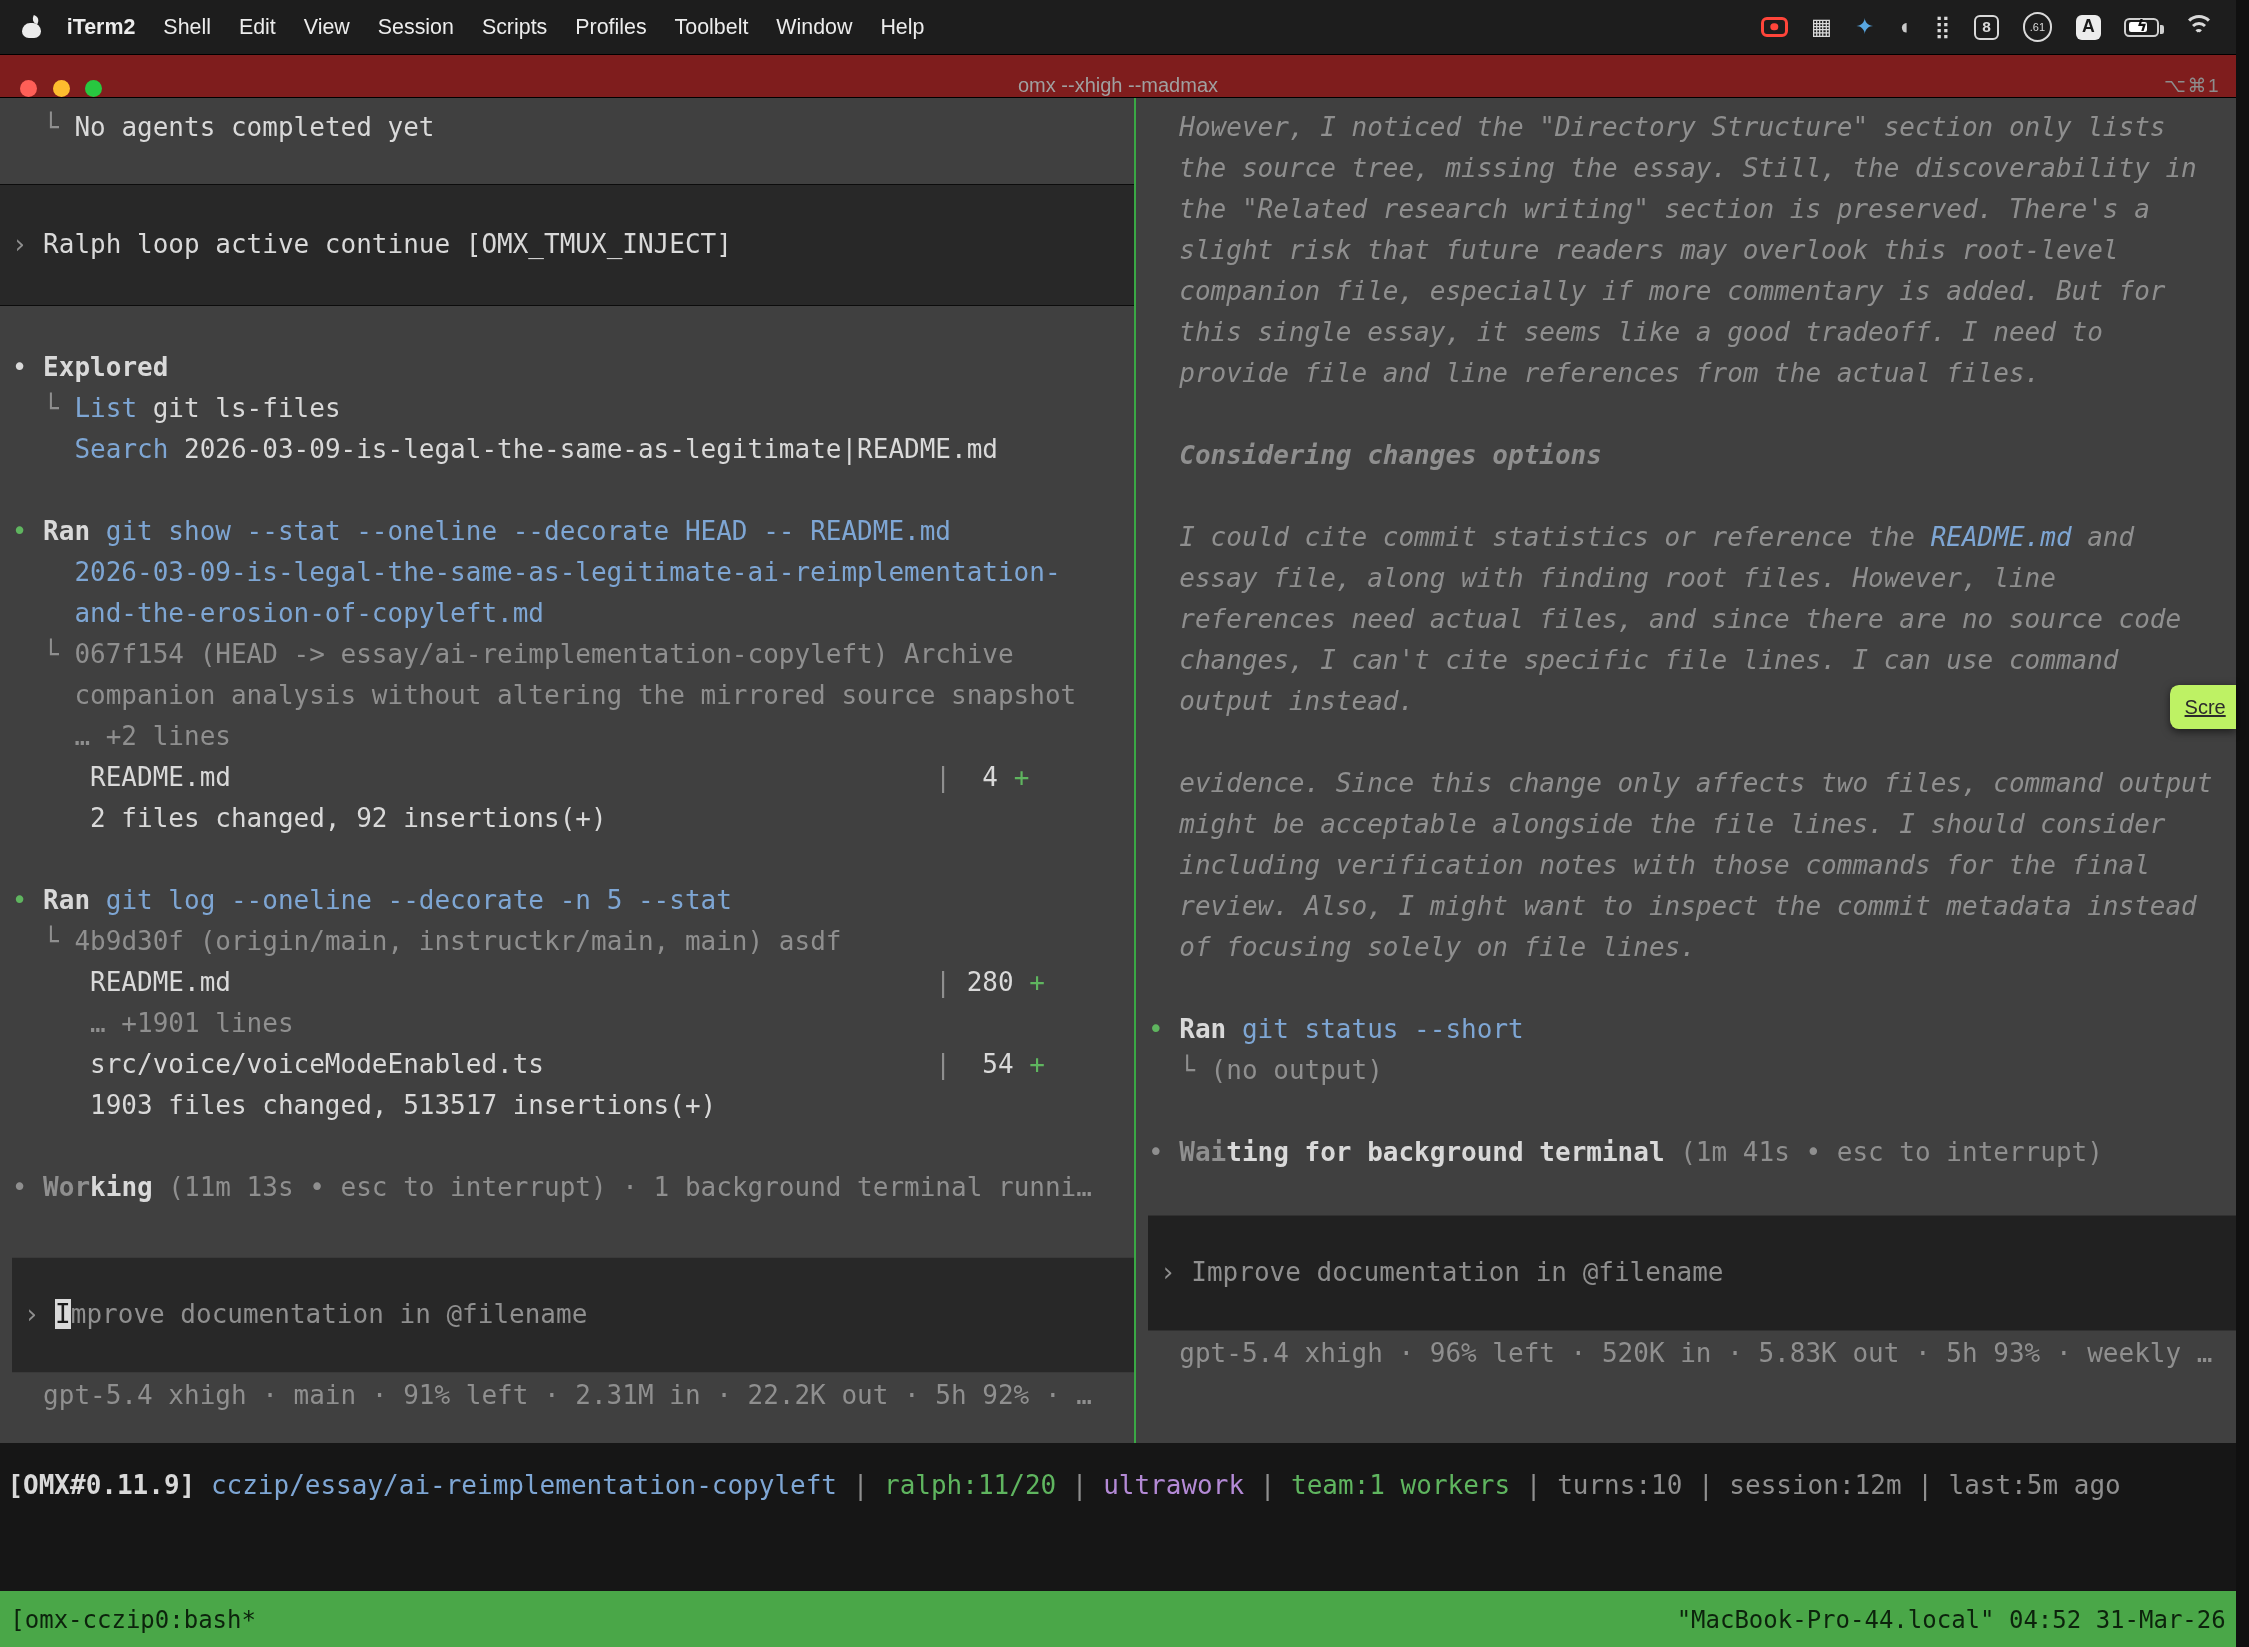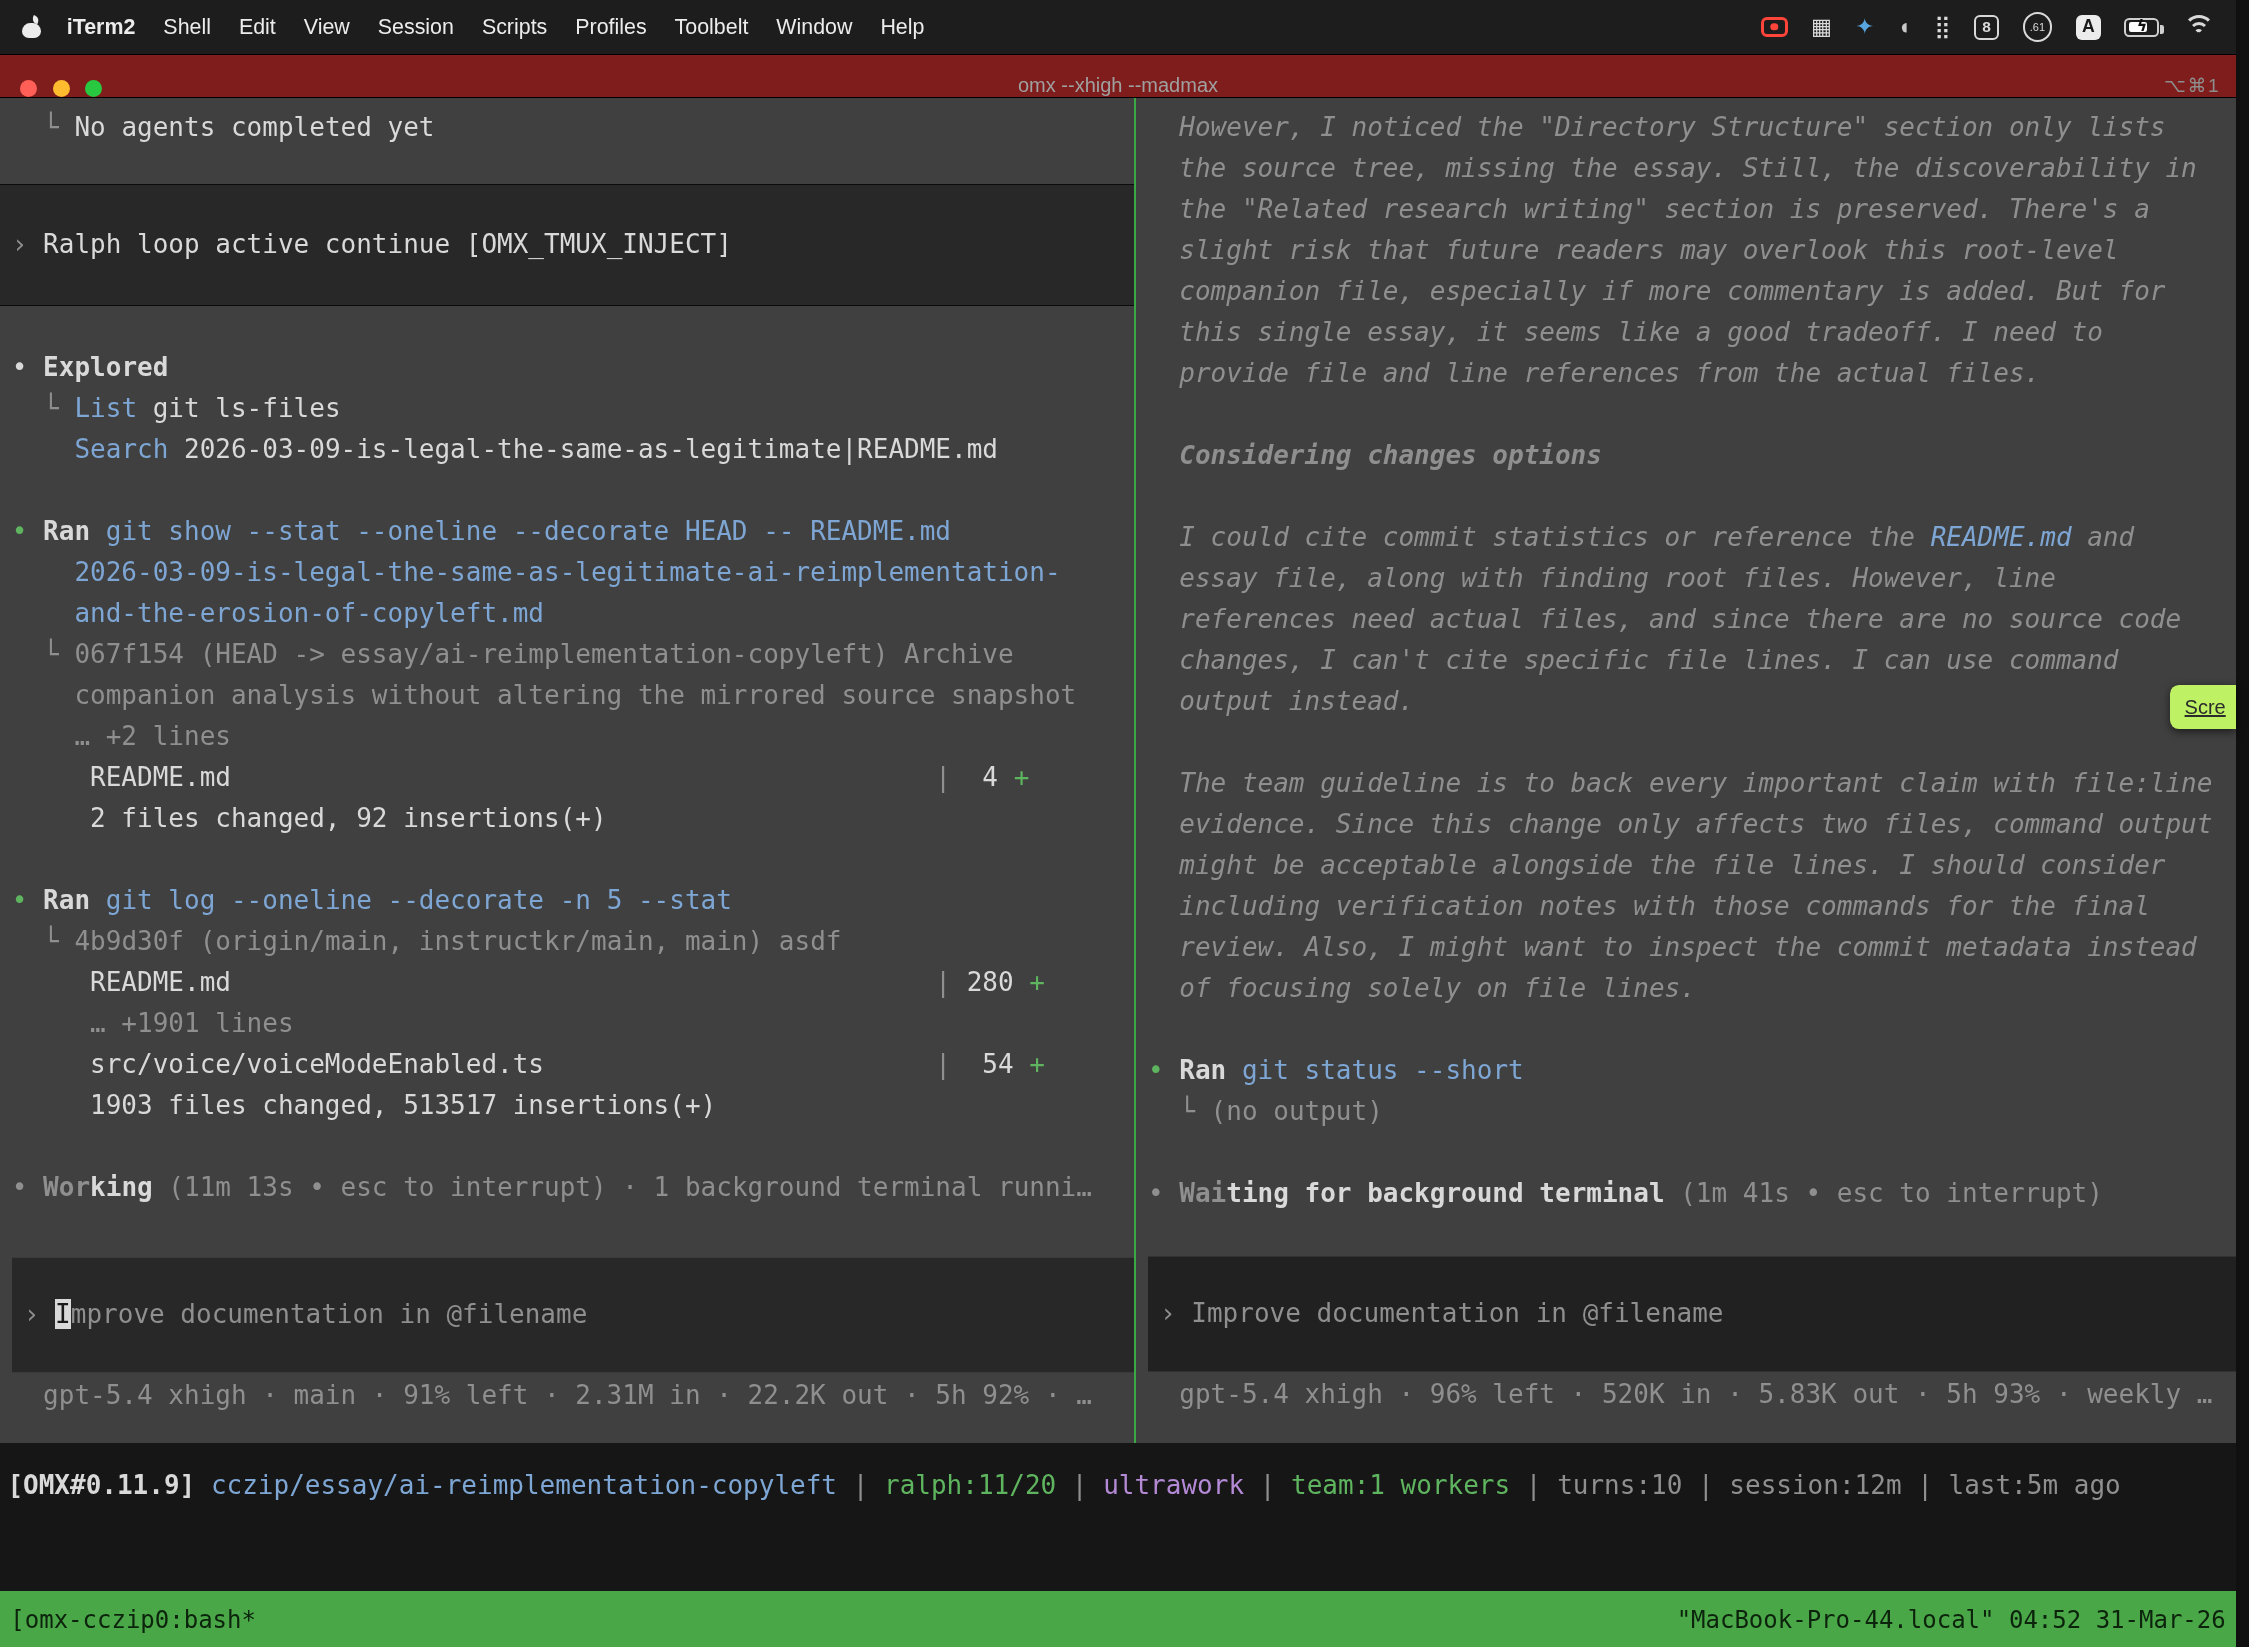--- a/index.html
+++ b/index.html
@@ -185,21 +185,20 @@
         <div class="tl"><span class="seg s-dim s-i">  provide file and line references from the actual files.</span></div>
         <div class="tl blank"></div>
         <div class="tl"><span class="seg s-dim s-b s-i">  Considering changes options</span></div>
         <div class="tl blank"></div>
         <div class="tl"><span class="seg s-dim s-i">  I could cite commit statistics or reference the </span><span class="seg s-blue s-i">README.md</span><span class="seg s-dim s-i"> and</span></div>
         <div class="tl"><span class="seg s-dim s-i">  essay file, along with finding root files. However, line</span></div>
         <div class="tl"><span class="seg s-dim s-i">  references need actual files, and since there are no source code</span></div>
         <div class="tl"><span class="seg s-dim s-i">  changes, I can't cite specific file lines. I can use command</span></div>
         <div class="tl"><span class="seg s-dim s-i">  output instead.</span></div>
         <div class="tl blank"></div>
-        <div class="tl"><span class="seg s-dim s-i">  The team guideline is to back every important claim with file:line</span></div>
         <div class="tl"><span class="seg s-dim s-i">  evidence. Since this change only affects two files, command output</span></div>
         <div class="tl"><span class="seg s-dim s-i">  might be acceptable alongside the file lines. I should consider</span></div>
         <div class="tl"><span class="seg s-dim s-i">  including verification notes with those commands for the final</span></div>
         <div class="tl"><span class="seg s-dim s-i">  review. Also, I might want to inspect the commit metadata instead</span></div>
         <div class="tl"><span class="seg s-dim s-i">  of focusing solely on file lines.</span></div>
         <div class="tl blank"></div>
         <div class="tl"><span class="seg s-green">• </span><span class="seg s-fg s-b">Ran </span><span class="seg s-blue">git status --short</span></div>
         <div class="tl"><span class="seg s-dim">  └ </span><span class="seg s-dim">(no output)</span></div>
         <div class="tl blank"></div>
         <div class="tl"><span class="seg s-dim">• </span><span class="seg s-dim s-b">Wai</span><span class="seg s-fg s-b">ting for background terminal</span><span class="seg s-dim"> (1m 41s • esc to interrupt)</span></div>

